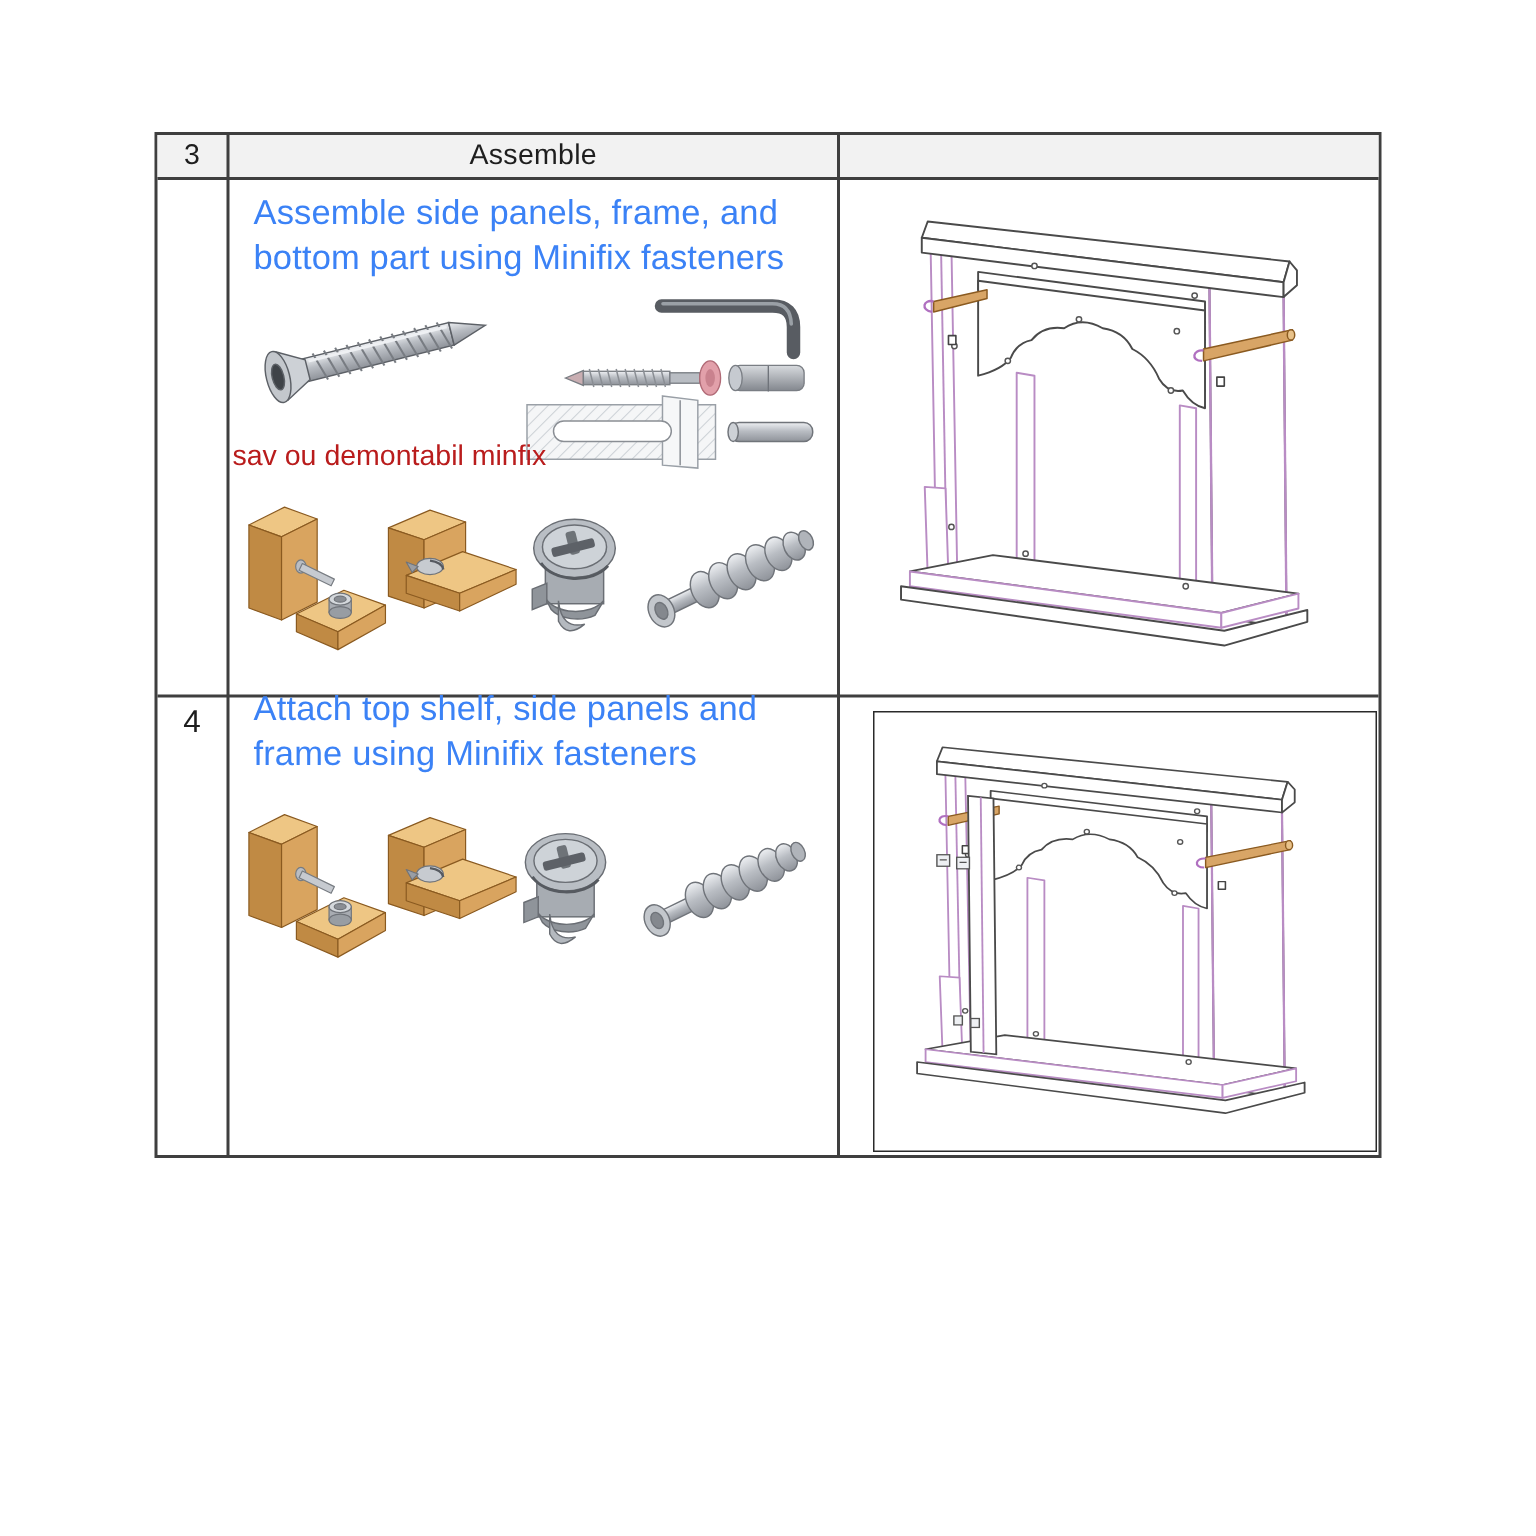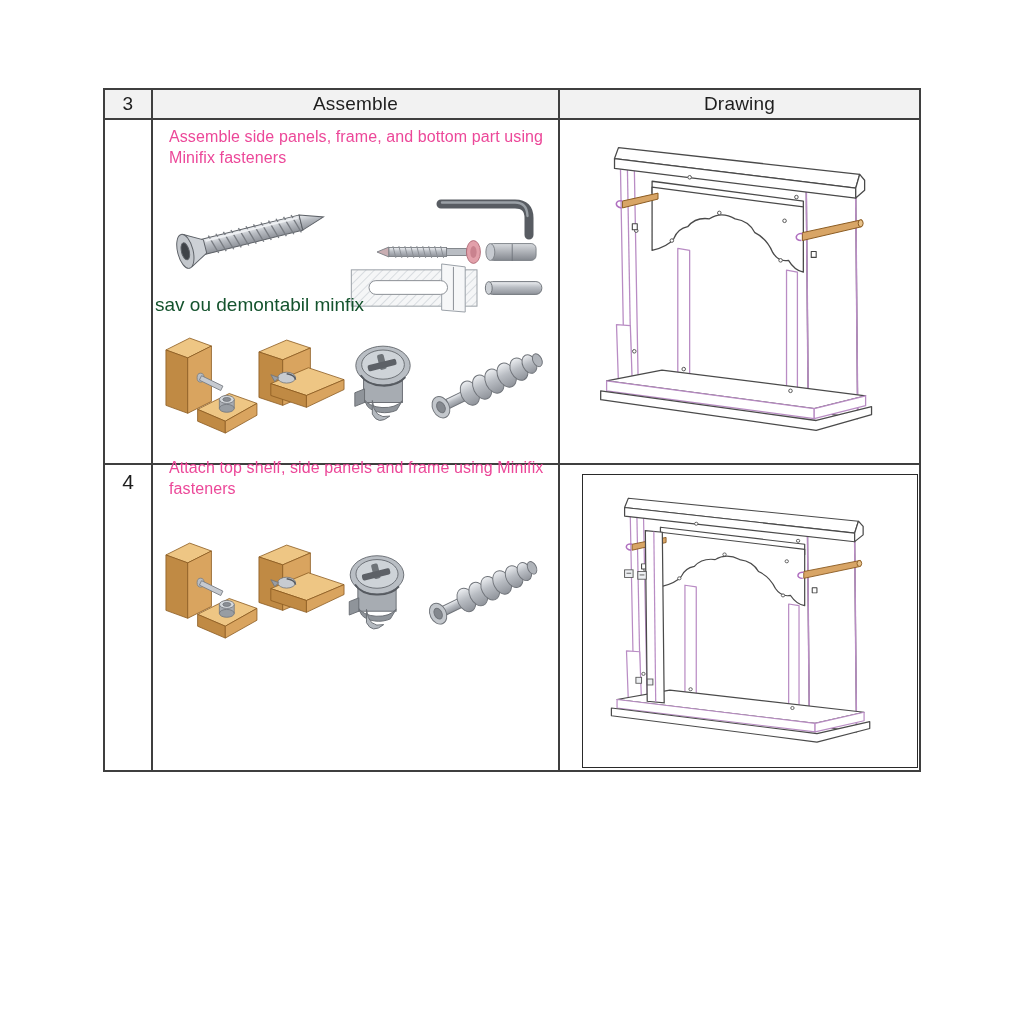--- a/index.html
+++ b/index.html
@@ -6,22 +6,22 @@
   body{width:1024px;height:1024px;background:#ffffff;font-family:"Liberation Sans",sans-serif;position:relative;overflow:hidden;}
   .page{position:absolute;inset:0;background:#fff;}
   .table{position:absolute;left:103px;top:88px;width:818px;height:684px;border:2px solid #3f3f3f;box-sizing:border-box;background:#fff;}
   .vline{position:absolute;width:2px;background:#3f3f3f;top:0;bottom:0;}
   .hline{position:absolute;height:2px;background:#3f3f3f;left:0;right:0;}
   .header-row{position:absolute;left:0;top:0;right:0;height:28px;background:#f2f2f2;}
   .hcell{position:absolute;top:0;height:28px;display:flex;align-items:center;justify-content:center;
          font-size:19px;color:#1e1e1e;letter-spacing:.2px;}
   .stepnum{position:absolute;display:flex;align-items:flex-start;justify-content:center;
            font-size:21px;color:#1e1e1e;}
-  .op-text{position:absolute;font-size:16px;line-height:1.32;color:#ec4899;letter-spacing:.1px;}
-  .caption{position:absolute;font-size:19px;color:#14532d;}
+  .op-text{position:absolute;font-size:23px;line-height:1.32;color:#3b82f6;letter-spacing:.1px;}
+  .caption{position:absolute;font-size:19px;color:#b91c1c;}
   .ill{position:absolute;}
   .draw-frame{position:absolute;border:1.5px solid #2a2a2a;box-sizing:border-box;}
   svg{display:block;}
 </style>
 </head>
 <body>
 
 <svg width="0" height="0" style="position:absolute" aria-hidden="true">
   <defs>
     <linearGradient id="silv" x1="0" y1="0" x2="0" y2="1">
@@ -175,21 +175,20 @@
   <div class="table">
 
     <div class="header-row"></div>
     <div class="vline" style="left:46px"></div>
     <div class="vline" style="left:453px"></div>
     <div class="hline" style="top:28px"></div>
     <div class="hline" style="top:373px"></div>
 
     <div class="hcell" style="left:0;width:46px">3</div>
     <div class="hcell" style="left:48px;width:405px">Assemble</div>
-    <div class="hcell" style="left:455px;width:359px">Drawing</div>
 
     <div class="op-text" style="left:64px;top:36px;width:388px">Assemble side panels, frame, and bottom part using Minifix fasteners</div>
 
     <svg class="ill" style="left:55px;top:98px" width="186" height="92" viewBox="0 0 190 95">
       <g transform="rotate(-14 95 48)" stroke="#5c6066" stroke-width="1">
         <g>
           <rect x="42" y="40" width="104" height="16" fill="url(#silv)"></rect>
           <g stroke="#787c82" stroke-width="1.4">
             <line x1="50" y1="38" x2="56" y2="58"></line>
               <line x1="58" y1="38" x2="64" y2="58"></line>

